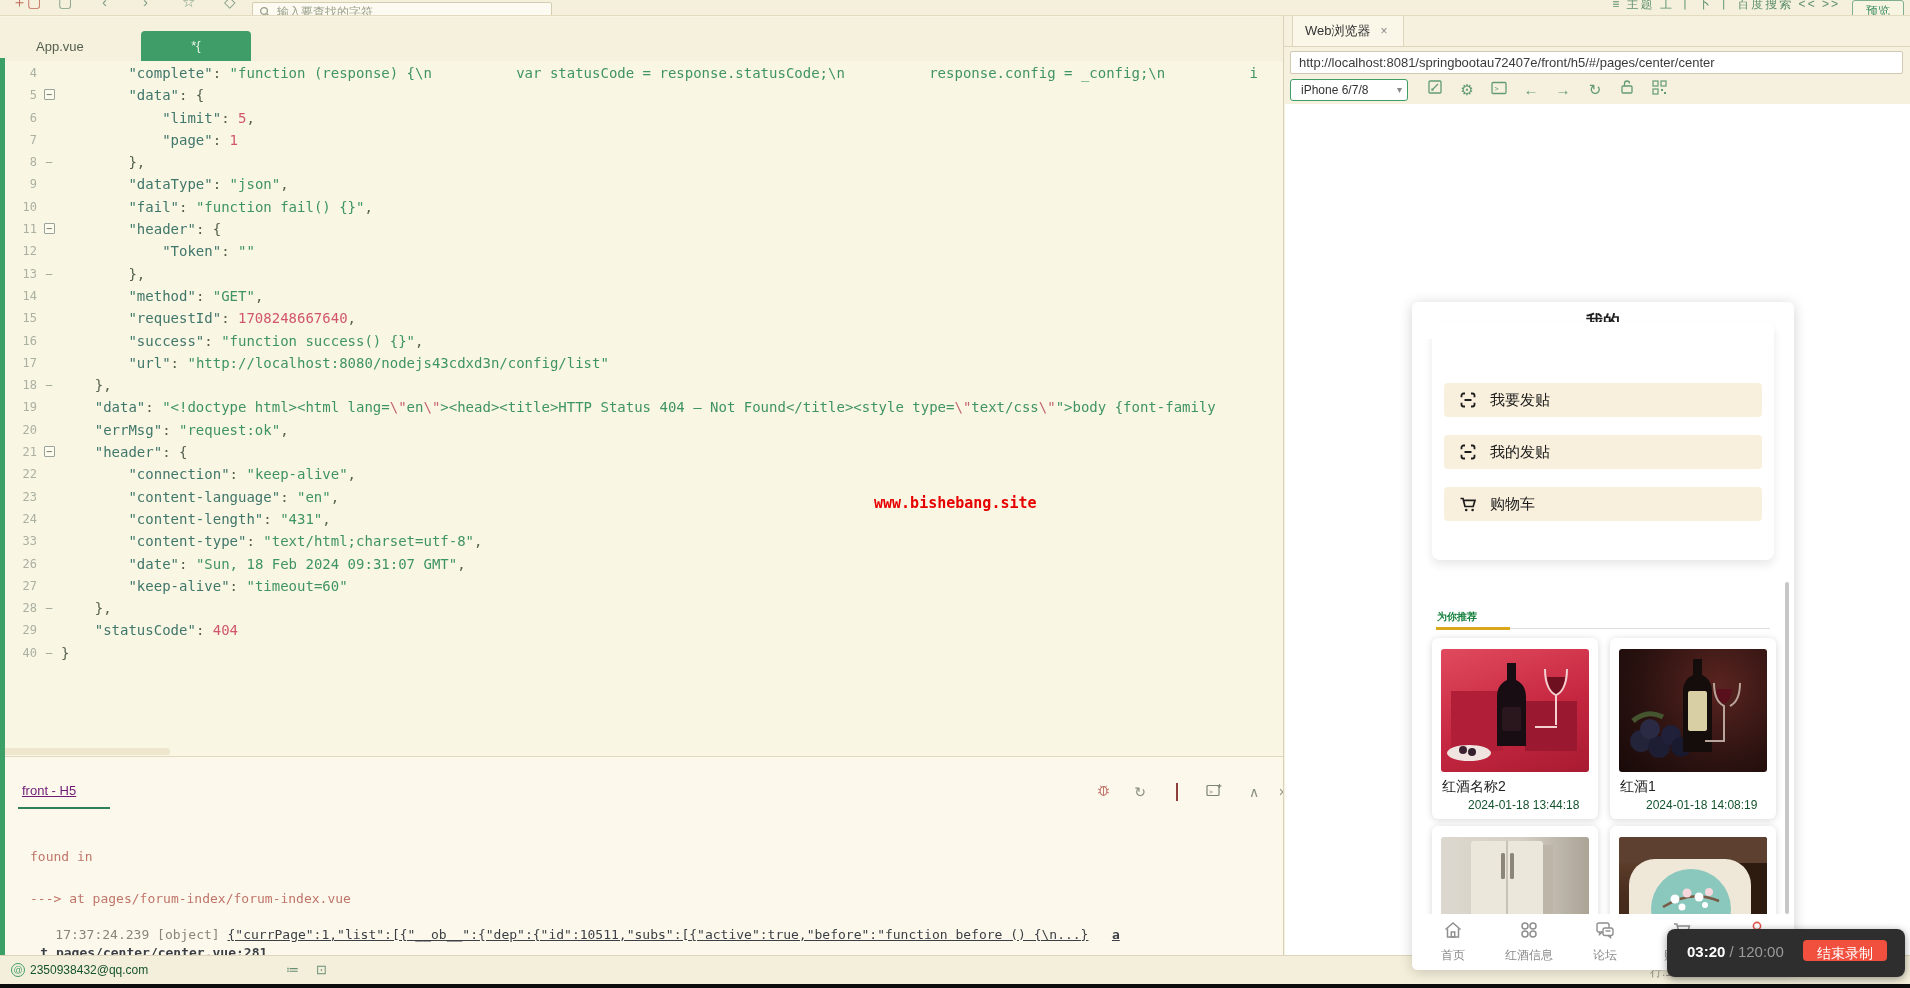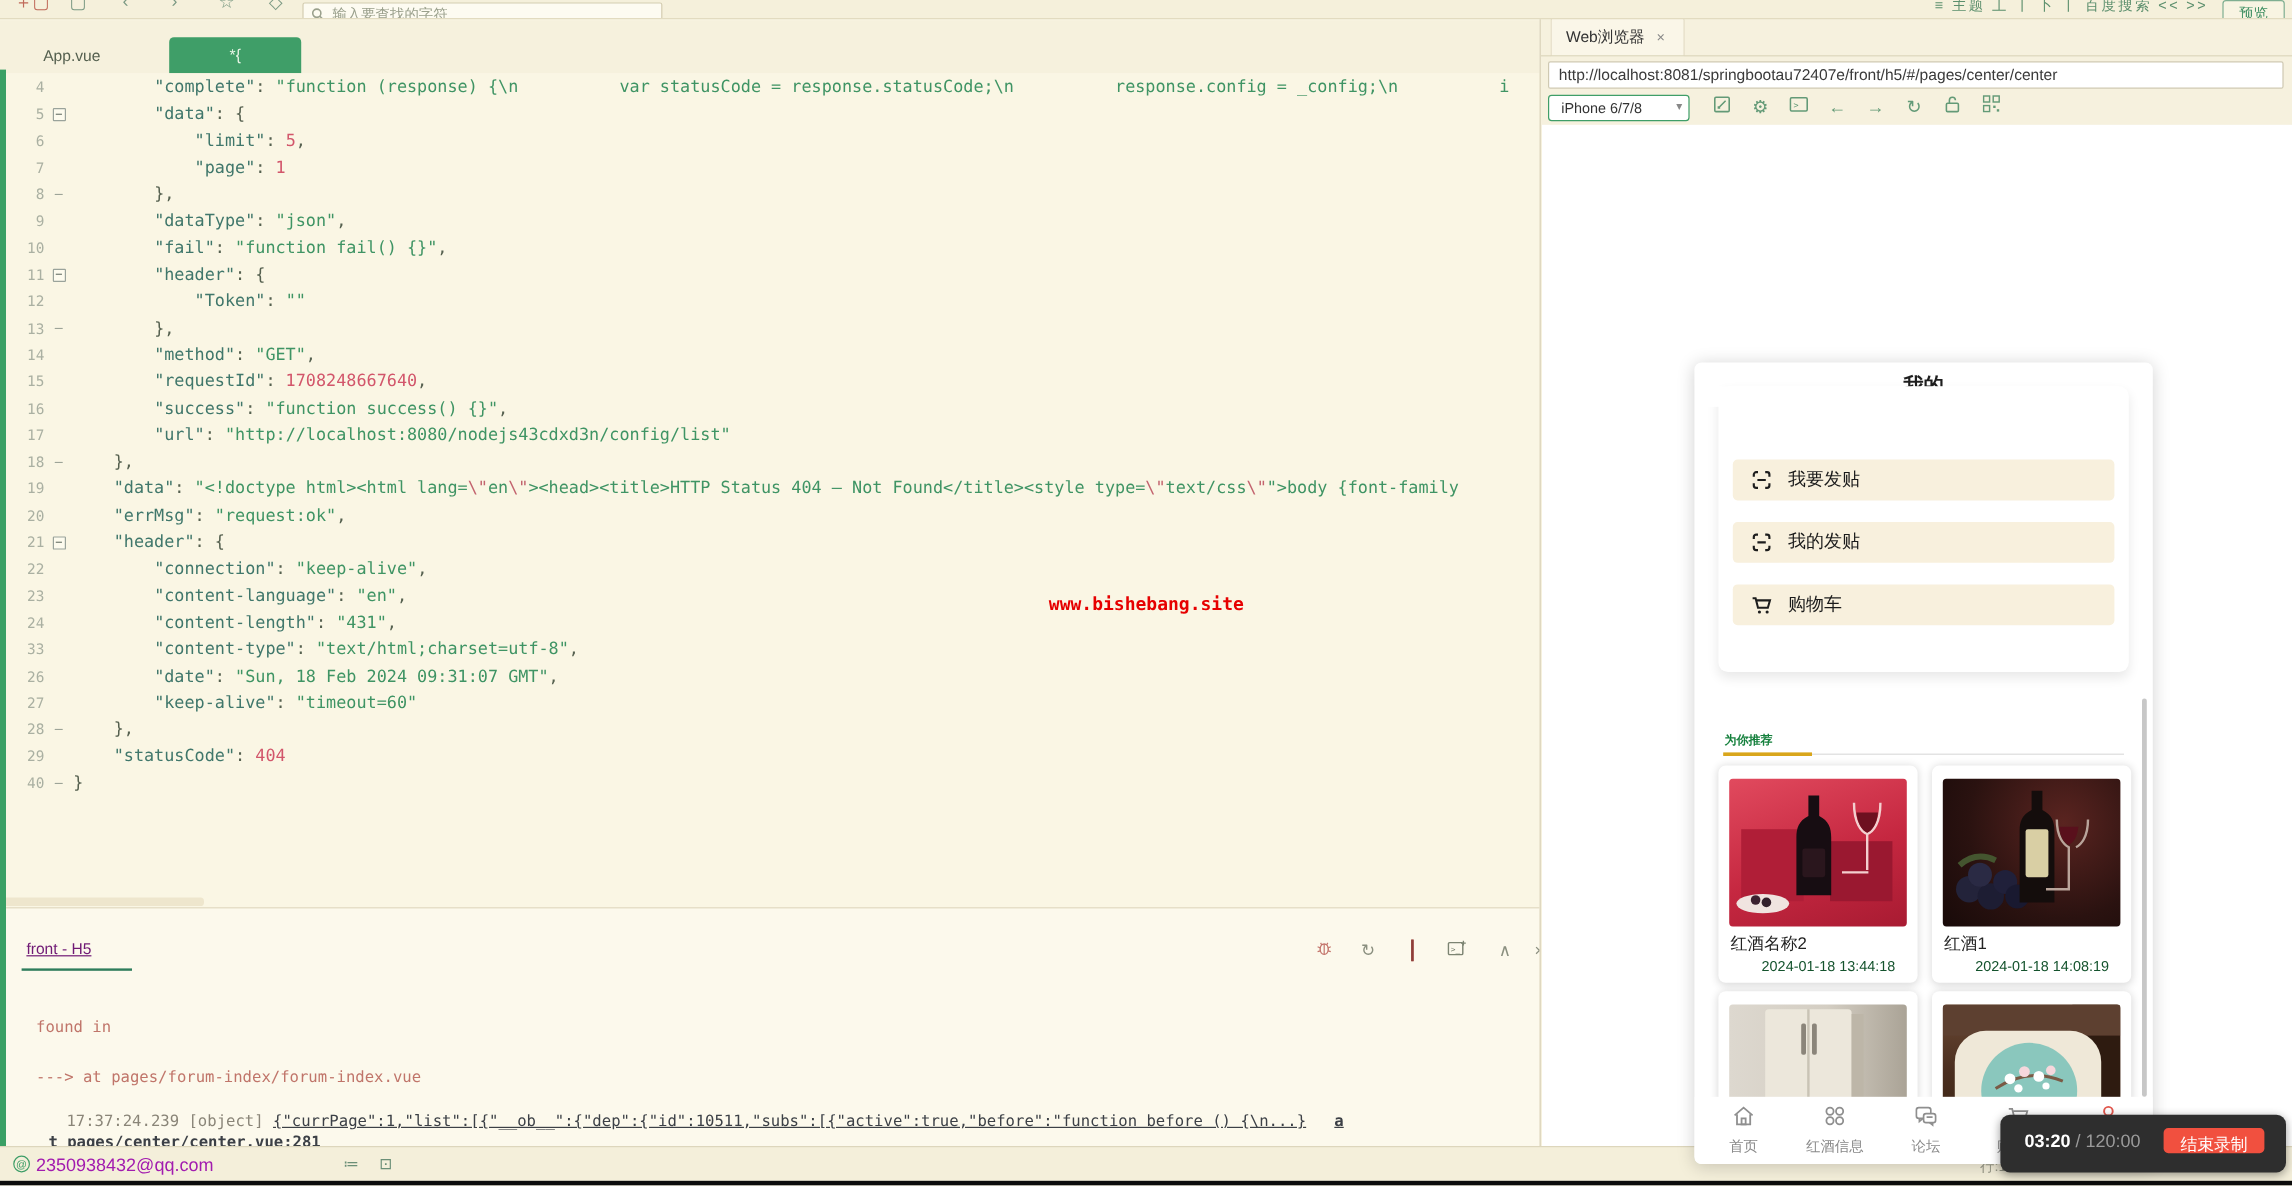--- a/index.html
+++ b/index.html
@@ -77,21 +77,21 @@
   .con-err { color:#c0756a; }
   .con-time { color:#8a8578; }
   .con-link { color:#3c4046; text-decoration:underline; }
   .con-link.b { font-weight:bold; }
 
   
   #ide-statusbar {
     position:absolute; left:0; top:955px; width:1910px; height:29px;
     background:#f4efda; border-top:1px solid #ddd6bc;
   }
-  #status-email { position:absolute; left:30px; top:7px; font-size:15px; color:#a21caf; }
+  #status-email { position:absolute; left:30px; top:7px; font-size:12px; color:#14532d; }
   #status-user-icon { position:absolute; left:11px; top:7px; width:14px; height:14px; border:1.5px solid #3f9e68; border-radius:50%; color:#3f9e68; font-size:9px; text-align:center; line-height:12px; }
   .status-mini { position:absolute; top:6px; font-size:13px; color:#6b8f77; }
   #status-line-info { position:absolute; left:1650px; top:8px; font-size:12px; color:#9a9a8a; }
   #bottom-black { position:absolute; left:0; top:984px; width:1910px; height:4px; background:#0c0c0c; }
 
   
   #browser-panel {
     position:absolute; left:1283px; top:10px; width:627px; height:945px;
     background:#f6f1de; border-left:1px solid #d9d2b8;
   }

